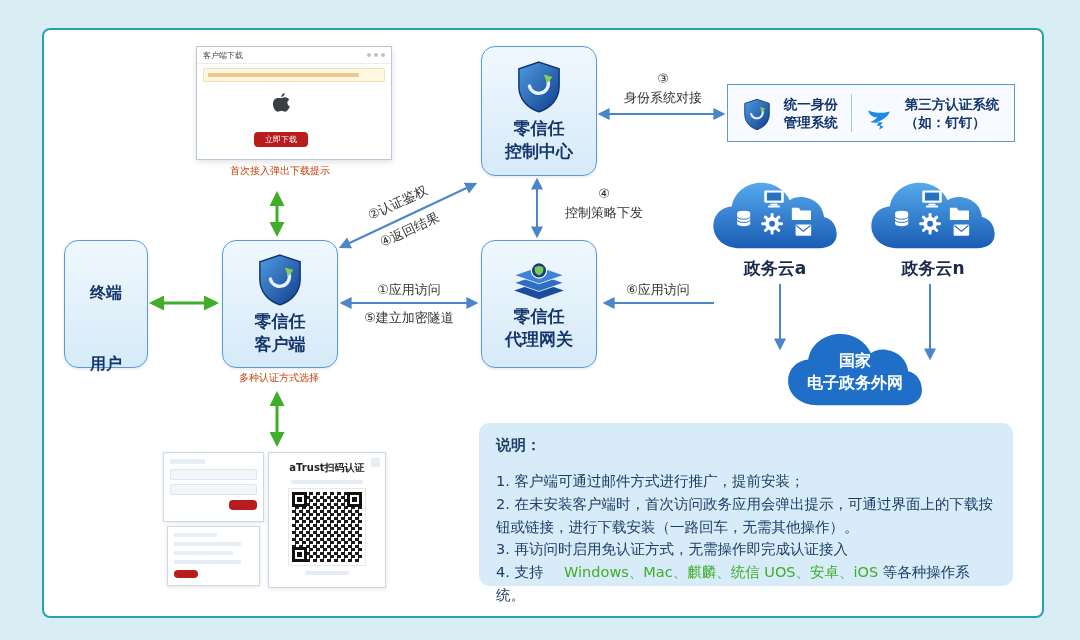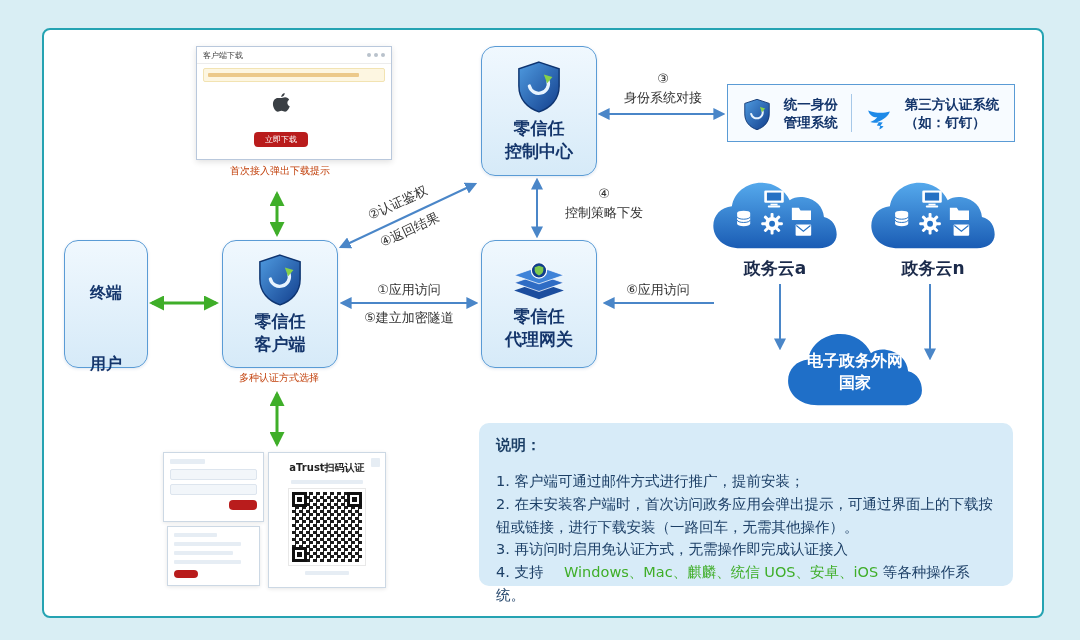--- a/index.html
+++ b/index.html
@@ -270,22 +270,22 @@
     <use href="#sym-gear" x="55" y="47" width="24" height="24"></use>
     <use href="#sym-folder" x="86" y="40" width="22" height="16"></use>
     <use href="#sym-mail" x="90" y="59" width="18" height="13"></use>
   </svg>
   <div class="cloudlab" style="left:864px;top:257px;width:138px">政务云n</div>
 
   <svg class="abs" style="left:775px;top:316px" width="160" height="102" viewBox="0 0 140 96">
     <use href="#sym-cloud" fill="#1f6fc8"></use>
   </svg>
   <div class="extratxt" style="left:775px;top:350px;width:160px">
+    <div>国家</div>
     <div>电子政务外网</div>
-    <div>国家</div>
   </div>
 
   <div class="flow" style="left:340px;top:281px;width:138px">①应用访问</div>
   <div class="flow" style="left:340px;top:309px;width:138px">⑤建立加密隧道</div>
   <div class="flow" style="left:366px;top:194px;transform:rotate(-25deg)">②认证鉴权</div>
   <div class="flow" style="left:378px;top:221px;transform:rotate(-25deg)">④返回结果</div>
   <div class="flow" style="left:602px;top:70px;width:122px">
     <div>③</div>
     <div>身份系统对接</div>
   </div>

